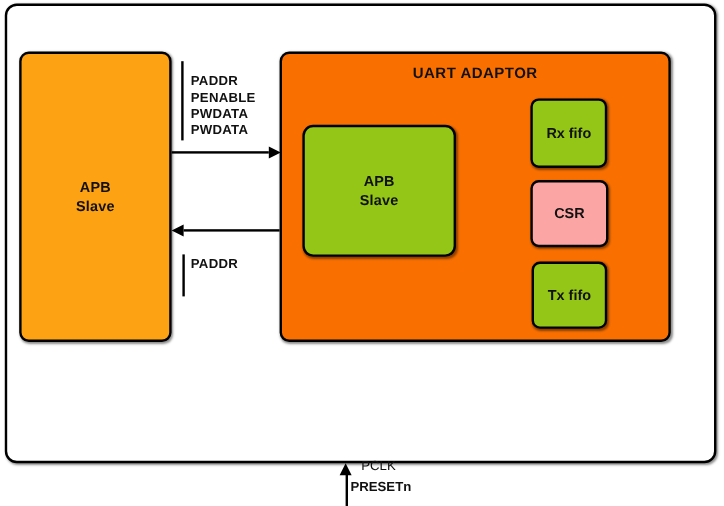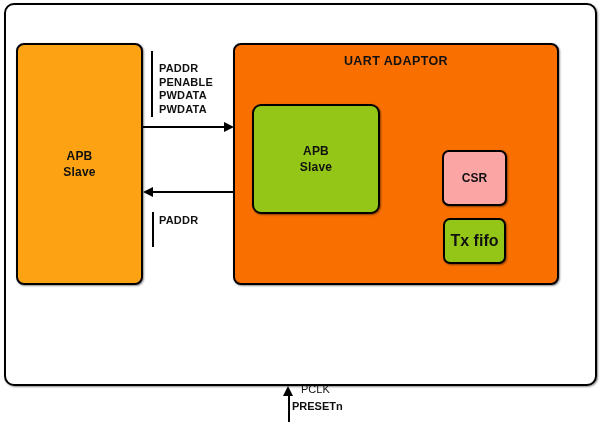--- a/index.html
+++ b/index.html
@@ -37,21 +37,21 @@
     color: #111;
     box-shadow: 1px 1px 2px rgba(0,0,0,0.45);
   }
   .block .line { line-height: 16px; font-size: 12px; letter-spacing: 0.2px; }
   #apb-master   { left: 16px;  top: 43px;  width: 127px; height: 242px; background: #FDA313; border-radius: 8px; }
   #uart-adaptor { left: 233px; top: 43px;  width: 326px; height: 242px; background: #FA7000; border-radius: 8px; justify-content: flex-start; }
   #uart-title   { margin-top: 9px; font-size: 12.5px; font-weight: bold; letter-spacing: 0.4px; color: #111; }
   #apb-slave    { left: 252px; top: 104px; width: 128px; height: 110px; background: #94C617; border-radius: 9px; }
   #rx-fifo      { left: 442px; top: 82px;  width: 64px;  height: 58px;  background: #94C617; border-radius: 7px; font-size: 12px; }
   #csr          { left: 442px; top: 150px; width: 65px;  height: 56px;  background: #fca5a5; border-radius: 7px; font-size: 12px; }
-  #tx-fifo      { left: 443px; top: 218px; width: 63px;  height: 46px;  background: #94C617; border-radius: 7px; font-size: 16px; }
+  #tx-fifo      { left: 443px; top: 218px; width: 63px;  height: 56px;  background: #94C617; border-radius: 7px; font-size: 12px; }
   .hline { position: absolute; height: 2px; background: #000; }
   .vline { position: absolute; width: 2px;  background: #000; }
   .arrow-right {
     position: absolute; width: 0; height: 0;
     border-top: 5px solid transparent; border-bottom: 5px solid transparent;
     border-left: 10px solid #000;
   }
   .arrow-left {
     position: absolute; width: 0; height: 0;
     border-top: 5px solid transparent; border-bottom: 5px solid transparent;
@@ -95,20 +95,23 @@
 
   <div id="uart-adaptor" class="block">
     <div id="uart-title">UART ADAPTOR</div>
   </div>
 
   <div id="apb-slave" class="block">
     <div class="line">APB</div>
     <div class="line">Slave</div>
   </div>
 
+  <div id="rx-fifo" class="block">
+    <span>Rx fifo</span>
+  </div>
   <div id="csr" class="block">
     <span>CSR</span>
   </div>
   <div id="tx-fifo" class="block">
     <span>Tx fifo</span>
   </div>
 
   <div class="vline" style="left:151px; top:51px; height:66px;"></div>
   <div class="sig-labels">
     <div class="sig-label">PADDR</div>

